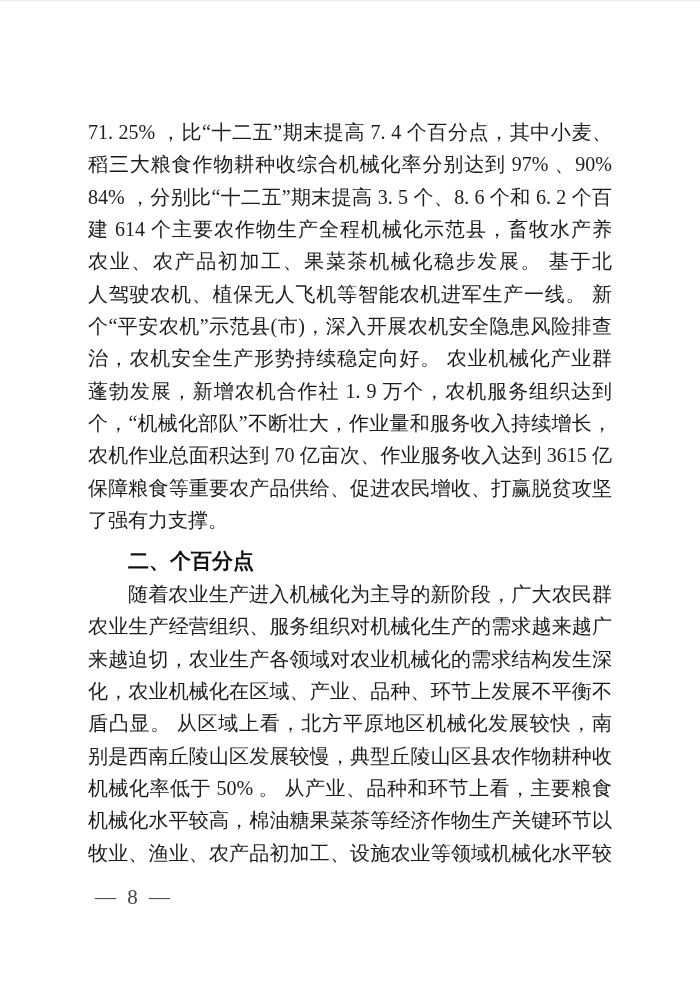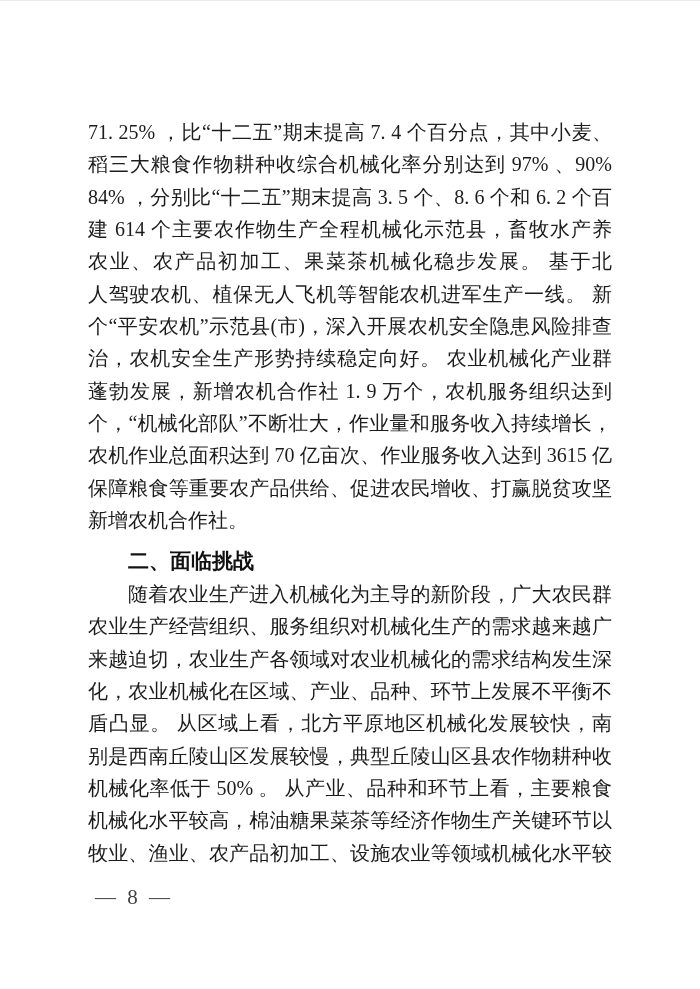--- a/index.html
+++ b/index.html
@@ -72,23 +72,23 @@
     <div class="line">84% ，分别比“十二五”期末提高 3. 5 个、8. 6 个和 6. 2 个百分点，创</div>
     <div class="line">建 614 个主要农作物生产全程机械化示范县，畜牧水产养殖、设施</div>
     <div class="line">农业、农产品初加工、果菜茶机械化稳步发展。 基于北斗、5G 的无</div>
     <div class="line">人驾驶农机、植保无人飞机等智能农机进军生产一线。 新创建 310</div>
     <div class="line">个“平安农机”示范县(市)，深入开展农机安全隐患风险排查整</div>
     <div class="line">治，农机安全生产形势持续稳定向好。 农业机械化产业群产业链</div>
     <div class="line">蓬勃发展，新增农机合作社 1. 9 万个，农机服务组织达到 19. 5 万</div>
     <div class="line">个，“机械化部队”不断壮大，作业量和服务收入持续增长，2020 年</div>
     <div class="line">农机作业总面积达到 70 亿亩次、作业服务收入达到 3615 亿元，为</div>
     <div class="line">保障粮食等重要农产品供给、促进农民增收、打赢脱贫攻坚战提供</div>
-    <div class="line para-end">新增农机合作社。</div>
+    <div class="line para-end">了强有力支撑。</div>
 
-    <div class="section-heading">二、面临挑战</div>
+    <div class="section-heading">二、个百分点</div>
 
     <div class="line indent-first">随着农业生产进入机械化为主导的新阶段，广大农民群众和</div>
     <div class="line">农业生产经营组织、服务组织对机械化生产的需求越来越广泛、越</div>
     <div class="line">来越迫切，农业生产各领域对农业机械化的需求结构发生深刻变</div>
     <div class="line">化，农业机械化在区域、产业、品种、环节上发展不平衡不充分的矛</div>
     <div class="line">盾凸显。 从区域上看，北方平原地区机械化发展较快，南方地区特</div>
     <div class="line">别是西南丘陵山区发展较慢，典型丘陵山区县农作物耕种收综合</div>
     <div class="line">机械化率低于 50% 。 从产业、品种和环节上看，主要粮食作物生产</div>
     <div class="line">机械化水平较高，棉油糖果菜茶等经济作物生产关键环节以及畜</div>
     <div class="line para-end">牧业、渔业、农产品初加工、设施农业等领域机械化水平较低。 推</div>

